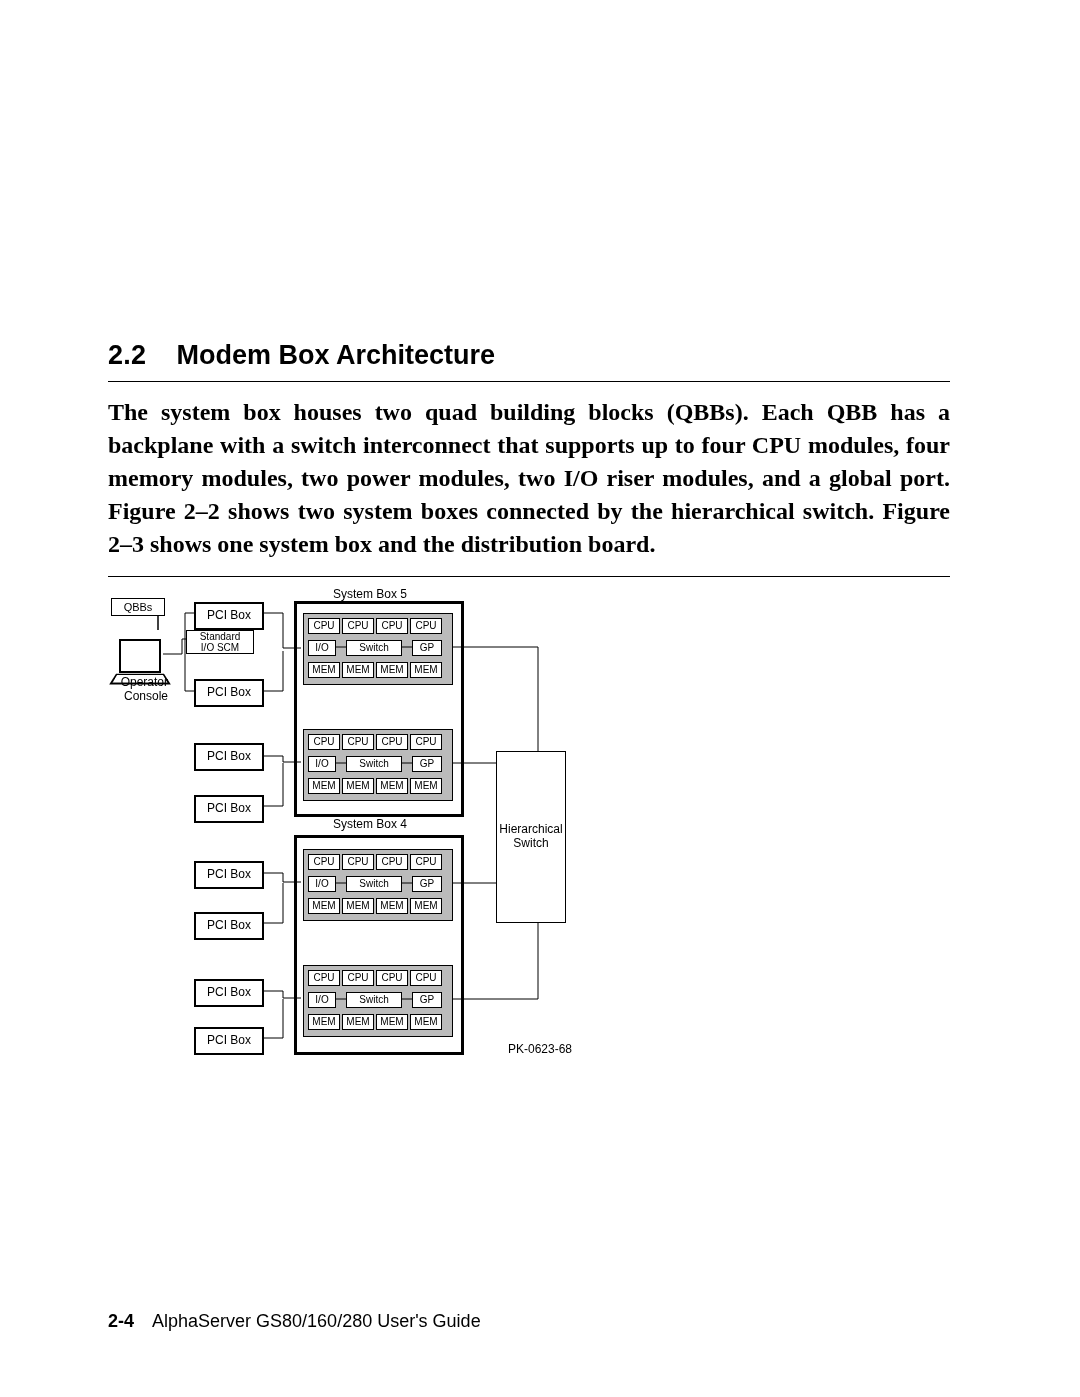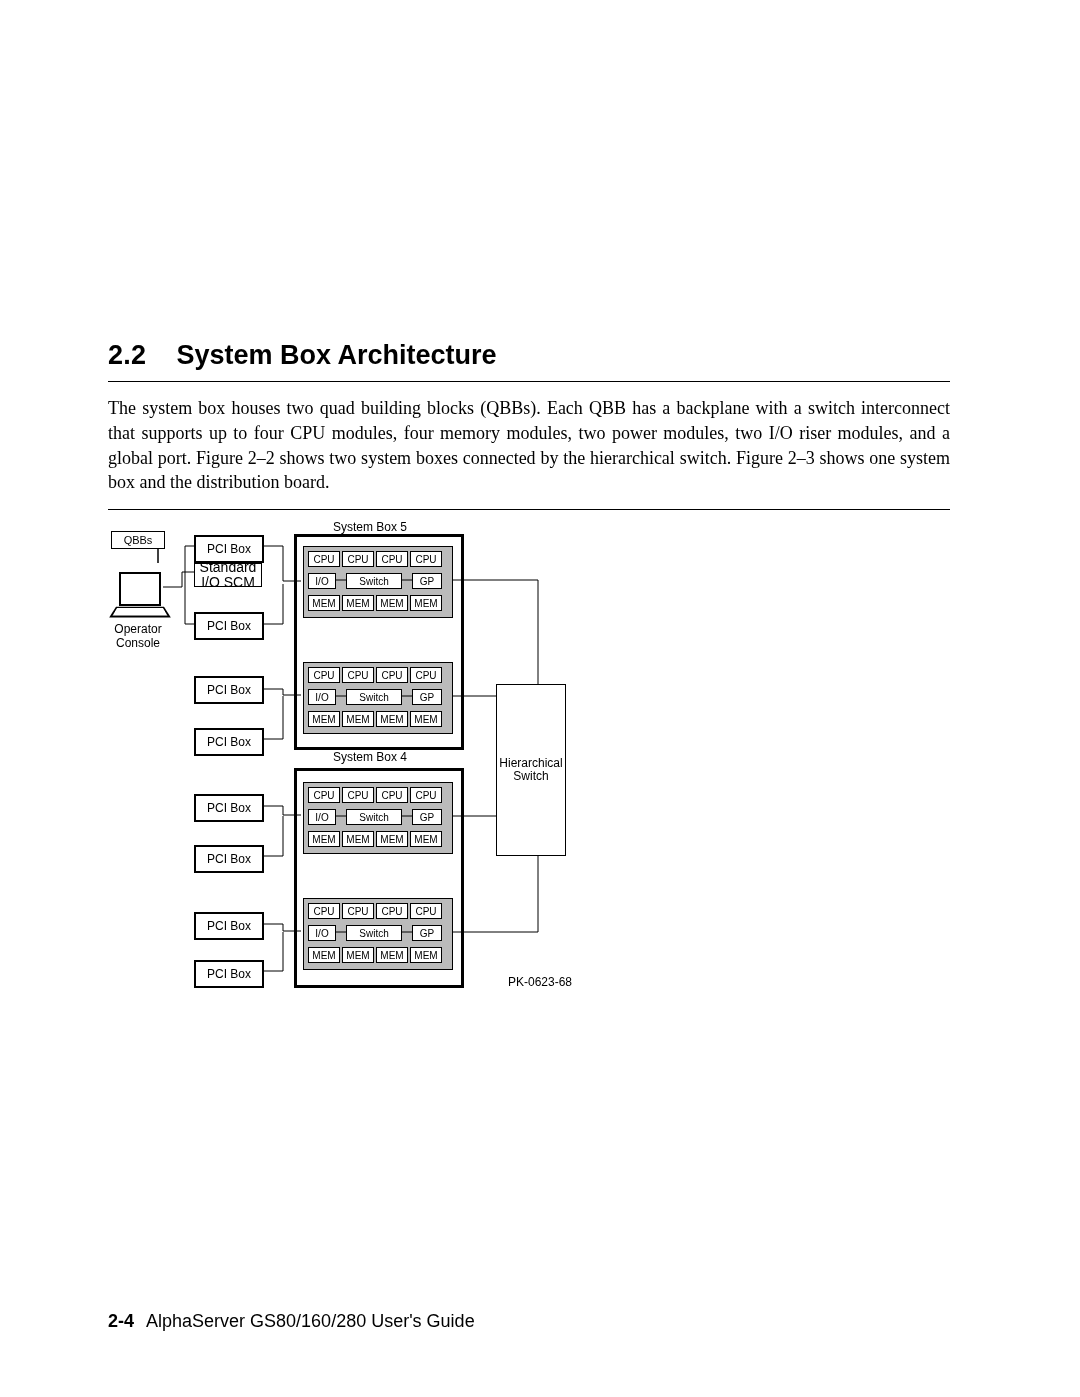--- a/index.html
+++ b/index.html
@@ -1,46 +1,46 @@
 <!DOCTYPE html>
 <html><head>
 <meta charset="utf-8">
 <style>
   html,body{margin:0;padding:0;background:#fff;color:#000;font-family:"Times New Roman",Times,serif}
   .page{width:1080px;height:1397px;box-sizing:border-box;padding:340px 130px 0 108px;position:relative}
   .sec-num{font-family:"Arial Black","Helvetica Neue",Helvetica,sans-serif;font-weight:900;font-size:27px;letter-spacing:.3px}
   .sec-title{font-family:"Arial Black","Helvetica Neue",Helvetica,sans-serif;font-weight:900;font-size:27px;margin-left:26px}
   hr.rule{border:none;border-top:1.5px solid #000;margin:10px 0 14px 0}
-  .abstract{font-family:"Georgia","Times New Roman",serif;font-weight:normal;font-size:18px;line-height:1.38;text-align:justify;text-justify:inter-word}
+  .abstract{font-family:"Georgia","Times New Roman",serif;font-weight:bold;font-size:24px;line-height:1.38;text-align:justify;text-justify:inter-word}
   .fig-cap{font-family:Helvetica,Arial,sans-serif;font-weight:bold;font-size:20px;margin:40px 0 18px 0}
   .diagram{position:relative;width:560px;height:490px;font-family:Helvetica,Arial,sans-serif;font-size:12px}
   .box{position:absolute;border:1px solid #000;background:#fff;display:flex;align-items:center;justify-content:center;text-align:center;line-height:1.1}
   .box.thick{border-width:2px}
   .sysbox{position:absolute;border:3px solid #000}
   .qbb{position:absolute;border:1px solid #000;background:#bbb;width:148px;height:70px}
   .c{position:absolute;border:1px solid #000;background:#fff;font-size:10px;display:flex;align-items:center;justify-content:center}
   .lbl{position:absolute;font-size:12px}
   svg.wires{position:absolute;left:0;top:0;width:100%;height:100%}
   line{stroke:#000;stroke-width:1}
   line.med{stroke-width:1.5}
   .footer{position:absolute;left:108px;bottom:65px;font-family:Helvetica,Arial,sans-serif;font-size:18px}
-  .footer b{font-family:"Arial Black","Helvetica Neue",Helvetica,sans-serif;font-weight:900;margin-right:12px}
+  .footer b{font-family:"Arial Black","Helvetica Neue",Helvetica,sans-serif;font-weight:900;margin-right:18px}
   
   .console{position:absolute;left:5px;top:48px;width:52px;height:48px}
   .console .screen{position:absolute;left:6px;top:0;width:38px;height:30px;border:2px solid #000}
   .console .base{position:absolute;left:0;top:33px;width:50px;height:9px;border:2px solid #000;transform:perspective(30px) rotateX(35deg)}
 </style>
 </head>
 <body>
 
 <div class="page">
 
   <div>
     <span class="sec-num">2.2</span>
-    <span class="sec-title">System Box Architecture</span>
+    <span class="sec-title">Modem Box Architecture</span>
   </div>
   <hr class="rule">
 
   <div class="abstract">The system box houses two quad building blocks (QBBs).  Each QBB has a backplane with a switch interconnect that supports up to four CPU modules, four memory modules, two power modules, two I/O riser modules, and a global port. Figure 2–2 shows two system boxes connected by the hierarchical switch. Figure 2–3 shows one system box and the distribution board.</div>
   <hr class="rule" style="margin-top:14px">
 
 
   <div class="diagram">
 
     <svg class="wires">
@@ -84,25 +84,25 @@
         <line x1="410" y1="292" x2="410" y2="330"></line>
       <line x1="343" y1="408" x2="430" y2="408"></line>
         <line x1="430" y1="408" x2="430" y2="330"></line>
     </svg>
 
     <div class="box" style="left:3px;top:7px;width:52px;height:16px;font-size:11px">QBBs</div>
     <div class="console">
         <div class="screen"></div>
         <div class="base"></div>
       </div>
-    <div class="lbl" style="left:0;top:98px;width:60px;text-align:center;font-size:12px;white-space:pre">Operator
+    <div class="lbl" style="left:0;top:84px;width:60px;text-align:right;font-size:12px;white-space:pre">Operator
 Console</div>
 
     <div class="box thick" style="left:86px;top:11px;width:66px;height:24px">PCI Box</div>
-    <div class="box" style="left:86px;top:39px;width:66px;height:22px;font-size:14px;white-space:pre">Standard
+    <div class="box" style="left:78px;top:39px;width:66px;height:22px;font-size:10px;white-space:pre">Standard
 I/O SCM</div>
     <div class="box thick" style="left:86px;top:88px;width:66px;height:24px">PCI Box</div>
     <div class="box thick" style="left:86px;top:152px;width:66px;height:24px">PCI Box</div>
     <div class="box thick" style="left:86px;top:204px;width:66px;height:24px">PCI Box</div>
     <div class="box thick" style="left:86px;top:270px;width:66px;height:24px">PCI Box</div>
     <div class="box thick" style="left:86px;top:321px;width:66px;height:24px">PCI Box</div>
     <div class="box thick" style="left:86px;top:388px;width:66px;height:24px">PCI Box</div>
     <div class="box thick" style="left:86px;top:436px;width:66px;height:24px">PCI Box</div>
 
     <div class="lbl" style="left:225px;top:-4px">System Box 5</div>

